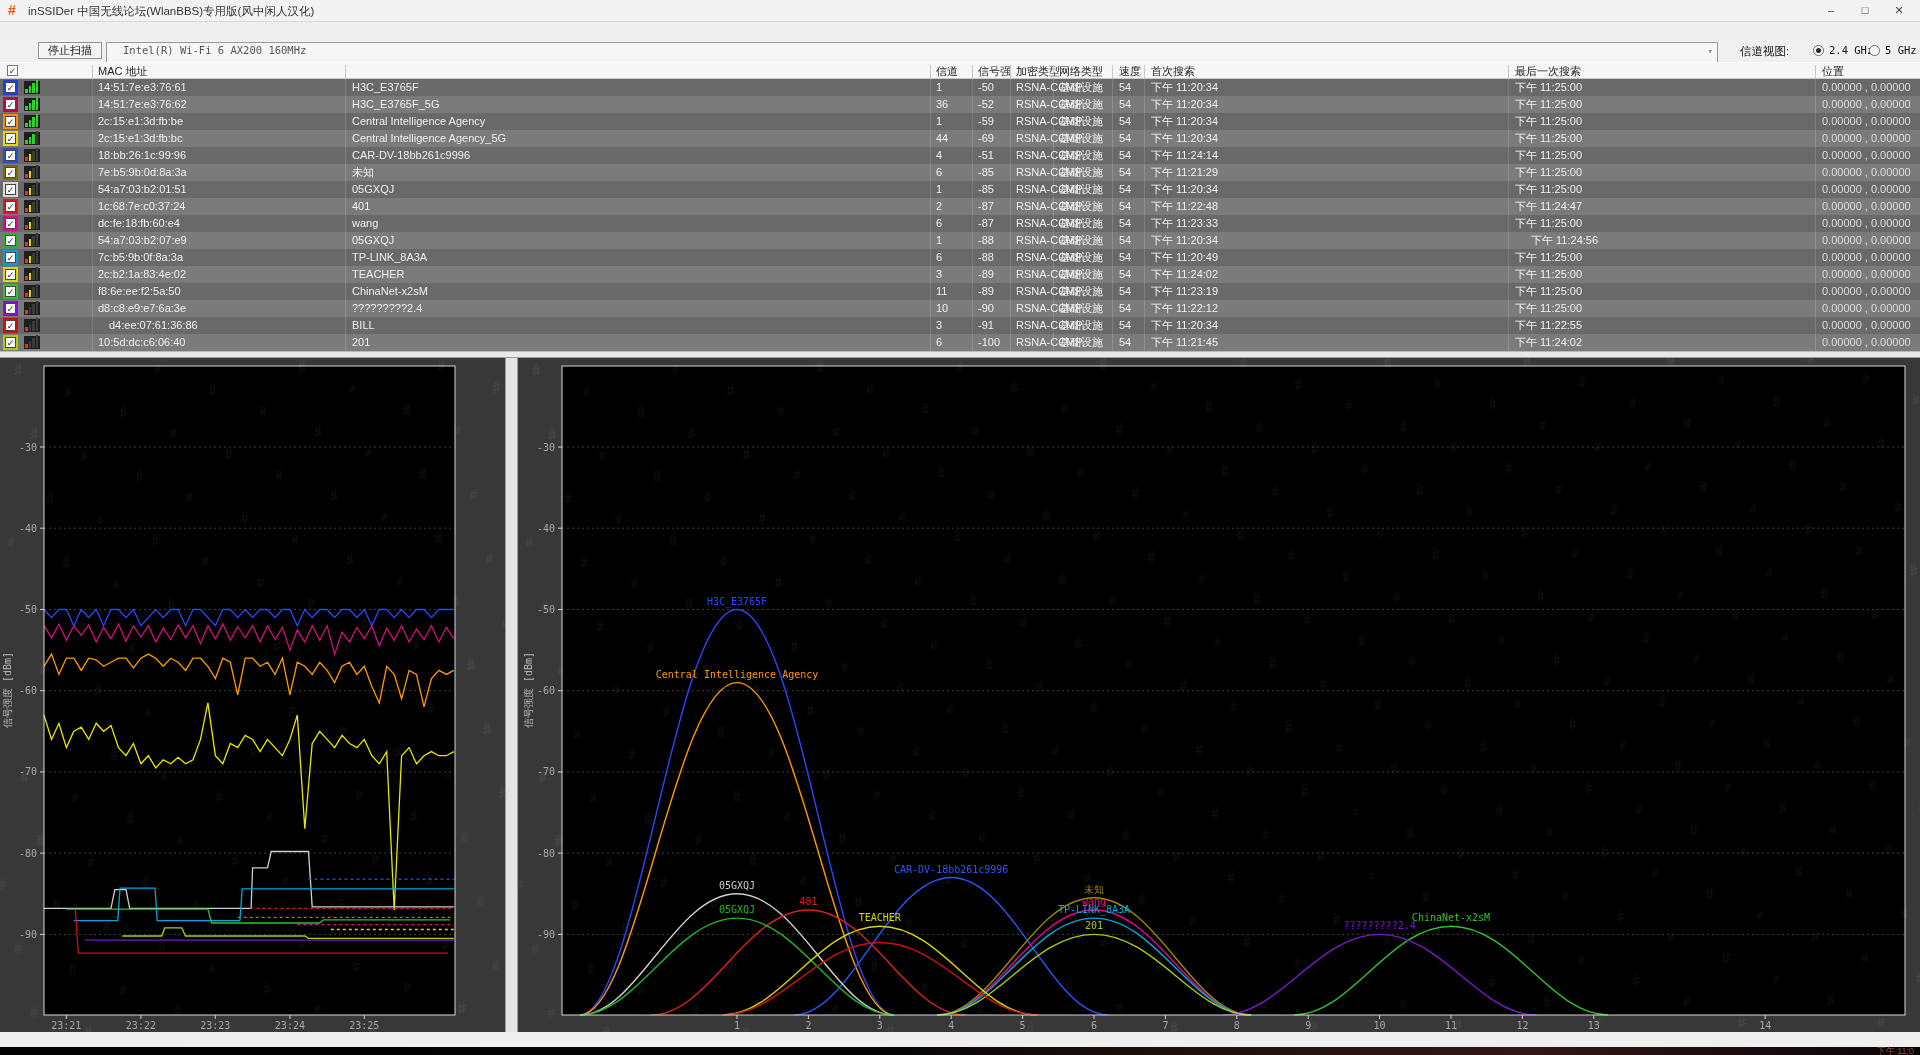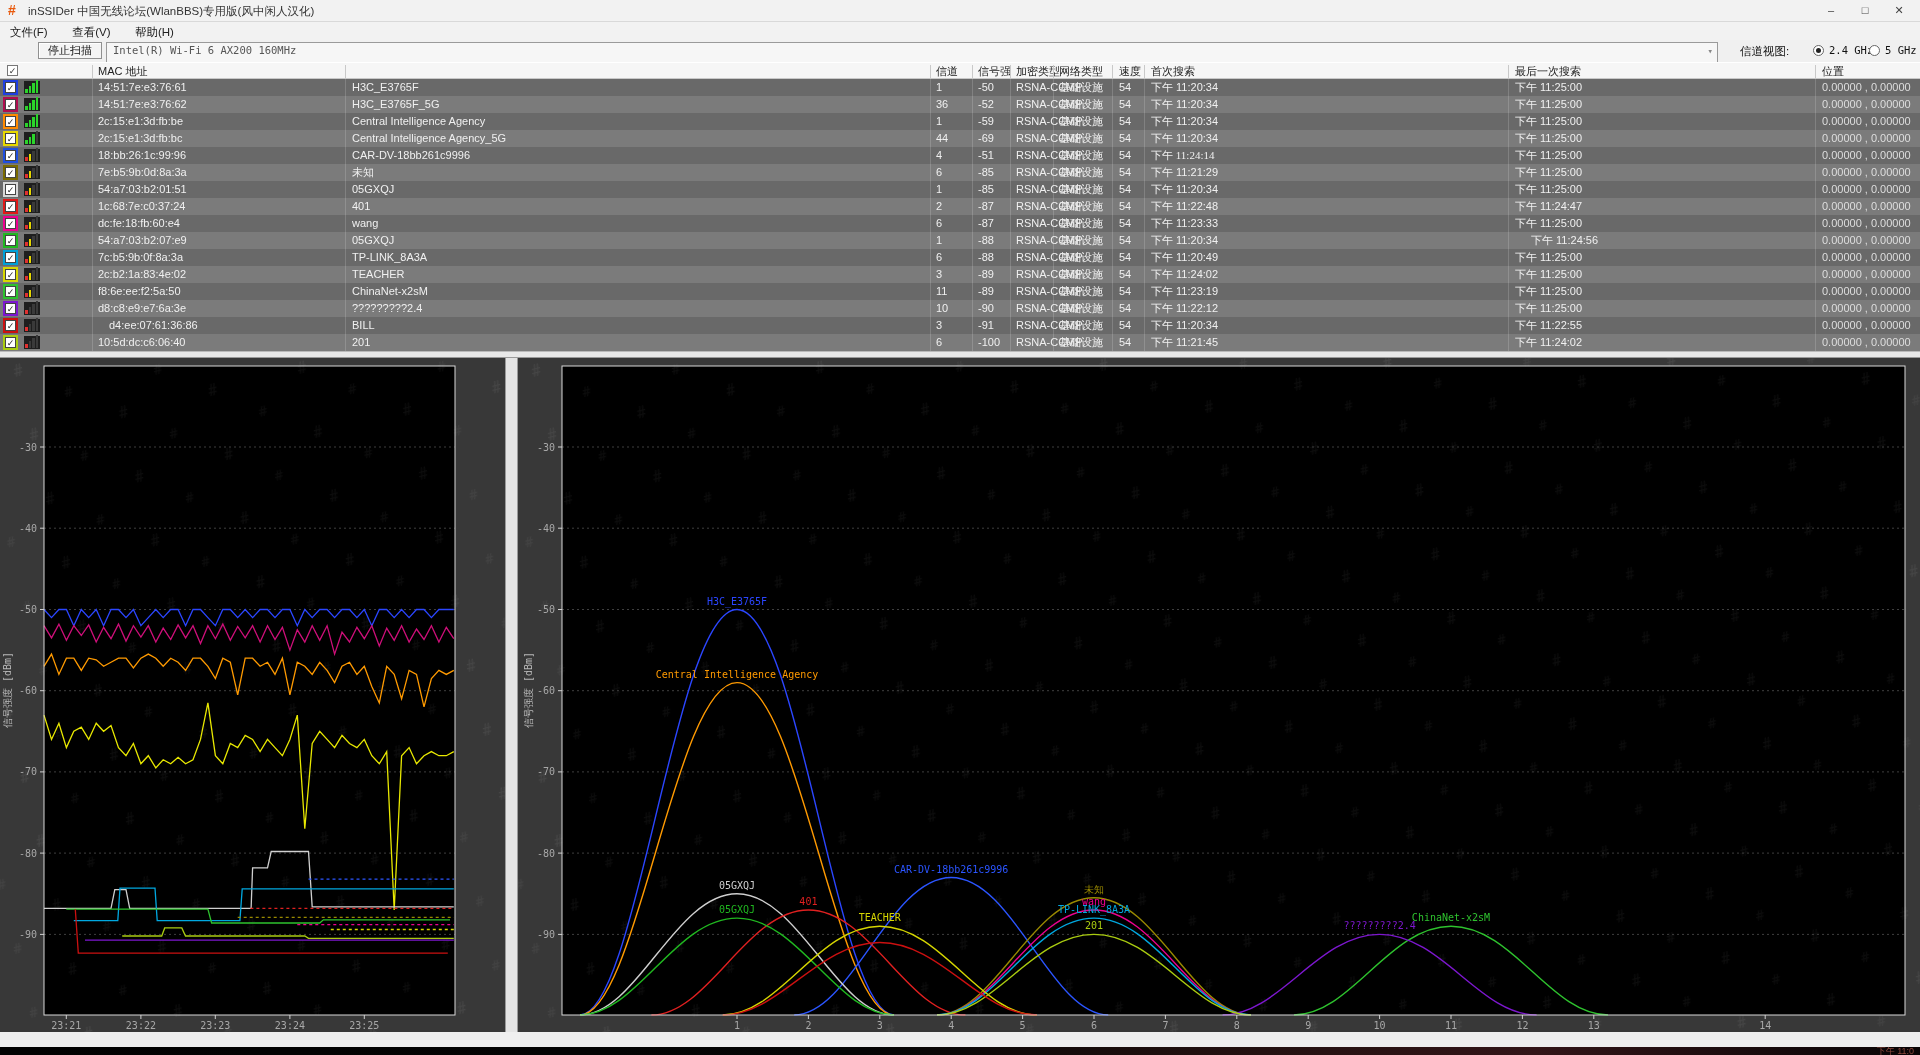--- a/index.html
+++ b/index.html
@@ -21,21 +21,21 @@
   .menubar { position:absolute; left:0; top:22px; width:1920px; height:18px; background:#f2f2f2; }
   .menubar span { display:inline-block; padding:2px 10px; font-size:11.5px; color:#222; }
 
   
   .toolbar { position:absolute; left:0; top:40px; width:1920px; height:22px; background:#f0f0f0; }
   .btn-stop { position:absolute; left:38px; top:2px; width:64px; height:17px;
     background:#f4f4f4; border:1px solid #909090; box-shadow:inset 1px 1px 0 #fff;
     font-size:11px; text-align:center; line-height:15px; color:#111; }
   .combo { position:absolute; left:106px; top:2px; width:1612px; height:22px;
     background:#f6f6f6; border:1px solid #9a9a9a; font-family:"DejaVu Sans Mono", monospace;
-    font-size:10.5px; color:#555; line-height:15px; padding-left:6px; }
+    font-size:10.5px; color:#555; line-height:15px; padding-left:16px; }
   .combo .arrow { position:absolute; right:4px; top:1px; font-size:9px; color:#888; }
   .chanview { position:absolute; left:1740px; top:4px; font-size:11.5px; color:#111; }
   .radio { position:absolute; top:5px; width:11px; height:11px; border:1px solid #666;
     border-radius:50%; background:#fff; }
   .radio.sel::after { content:""; position:absolute; left:2px; top:2px; width:5px; height:5px;
     border-radius:50%; background:#222; }
   .radio-label { position:absolute; top:4px; font-family:"DejaVu Sans Mono", monospace;
     font-size:10.5px; color:#111; }
 
   
@@ -86,25 +86,20 @@
 <div id="app">
 
   <div class="titlebar">
     <span class="appicon">#</span>
     <span class="title">inSSIDer 中国无线论坛(WlanBBS)专用版(风中闲人汉化)</span>
     <span class="winbtn min">–</span>
     <span class="winbtn max">□</span>
     <span class="winbtn close">✕</span>
   </div>
 
-  <div class="menubar">
-    <span>文件(F)</span>
-    <span>查看(V)</span>
-    <span>帮助(H)</span>
-  </div>
 
   <div class="toolbar">
     <div class="btn-stop">停止扫描</div>
     <div class="combo">
       <span>Intel(R) Wi-Fi 6 AX200 160MHz</span>
       <span class="arrow">▾</span>
     </div>
     <span class="chanview">信道视图:</span>
     <span class="radio sel" style="left:1813px;"></span>
     <span class="radio-label" style="left:1829px;">2.4 GHz</span>
@@ -231,21 +226,21 @@
           <i style="left: 8.2px; height: 10px; background: rgb(58, 58, 58);"></i>
           <i style="left: 11.8px; height: 13px; background: rgb(58, 58, 58);"></i>
         </span>
         <span class="tcell" style="left: 98px;">18:bb:26:1c:99:96</span>
         <span class="tcell" style="left: 352px;">CAR-DV-18bb261c9996</span>
         <span class="tcell" style="left: 936px;">4</span>
         <span class="tcell" style="left: 978px;">-51</span>
         <span class="tcell" style="left: 1016px;">RSNA-CCMP</span>
         <span class="tcell" style="left: 1059px;">基础设施</span>
         <span class="tcell" style="left: 1119px;">54</span>
-        <span class="tcell" style="left: 1151px; font-family: Liberation Serif, serif;">下午 11:24:14</span>
+        <span class="tcell" style="left: 1151px;">下午 11:24:14</span>
         <span class="tcell" style="left: 1515px;">下午 11:25:00</span>
         <span class="tcell" style="left: 1822px; color: rgb(222, 222, 222);">0.00000 , 0.00000</span>
       </div>
       <div class="trow even" style="top: 85px;">
         <span class="chkwrap" style="background: rgb(122, 106, 0);">
           <span class="chk">✓</span>
         </span>
         <span class="sig">
           <i style="left: 1px; height: 4px; background: rgb(224, 48, 48);"></i>
           <i style="left: 4.6px; height: 7px; background: rgb(230, 216, 0);"></i>

